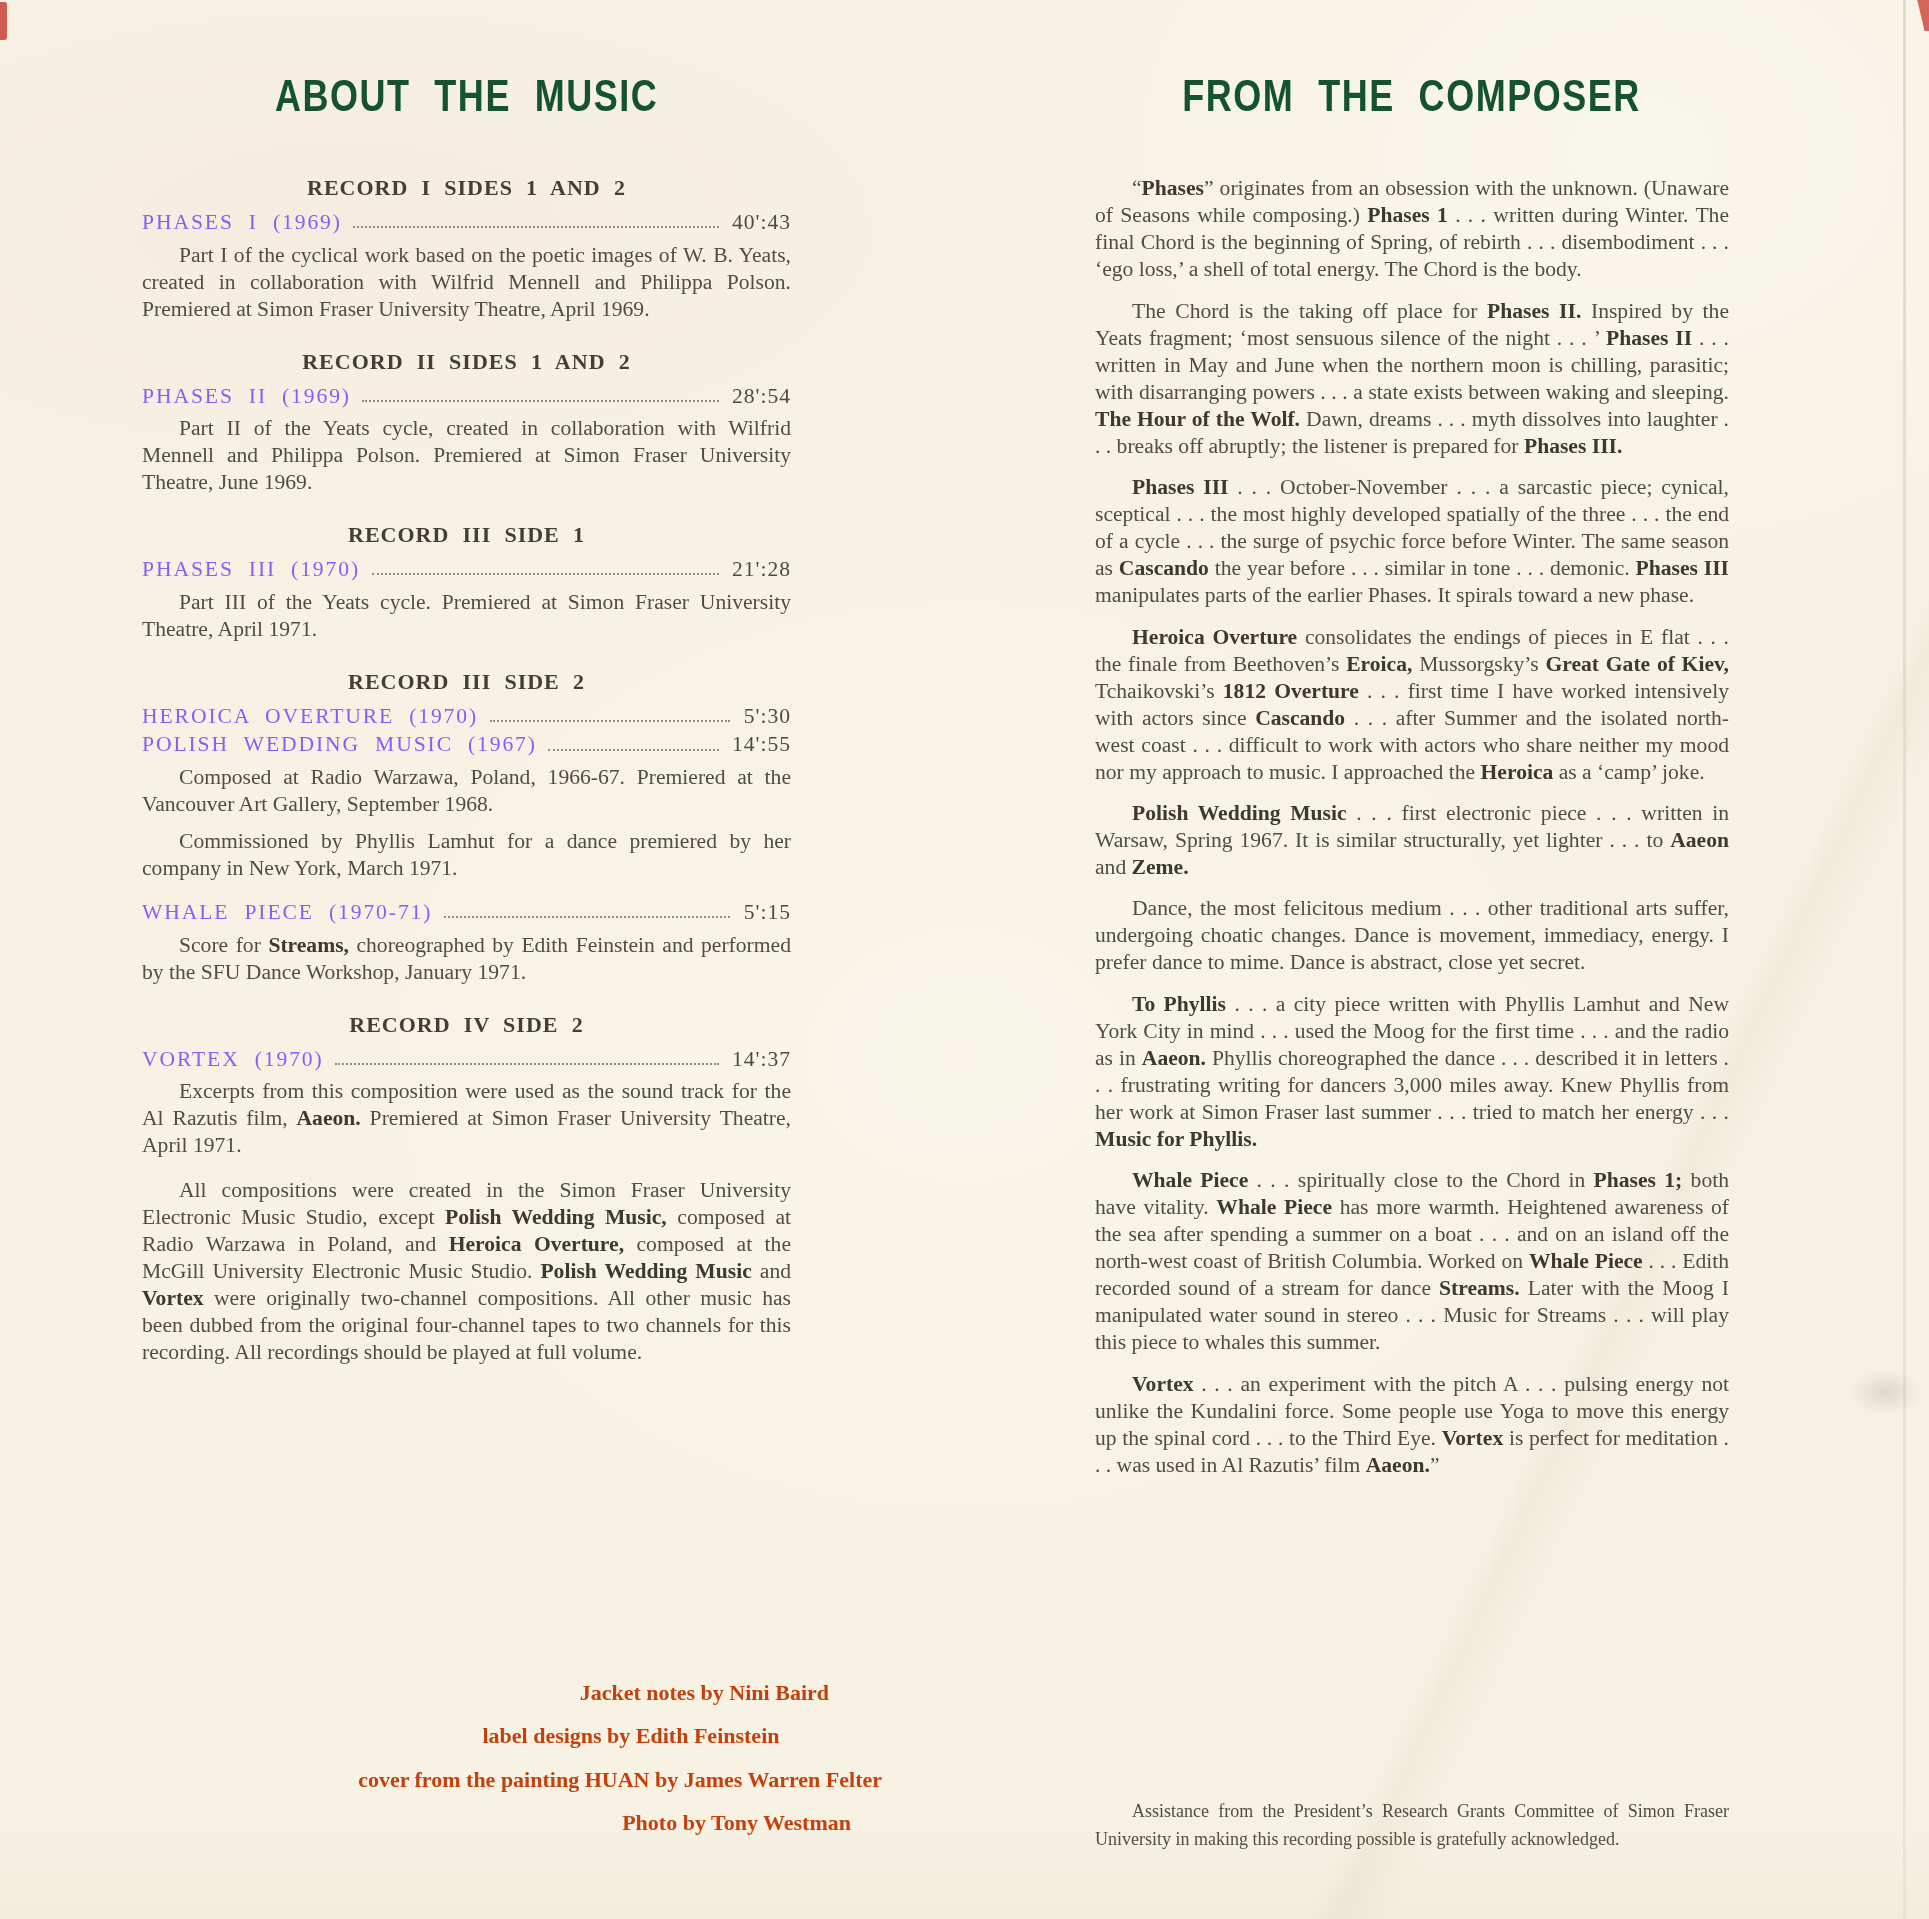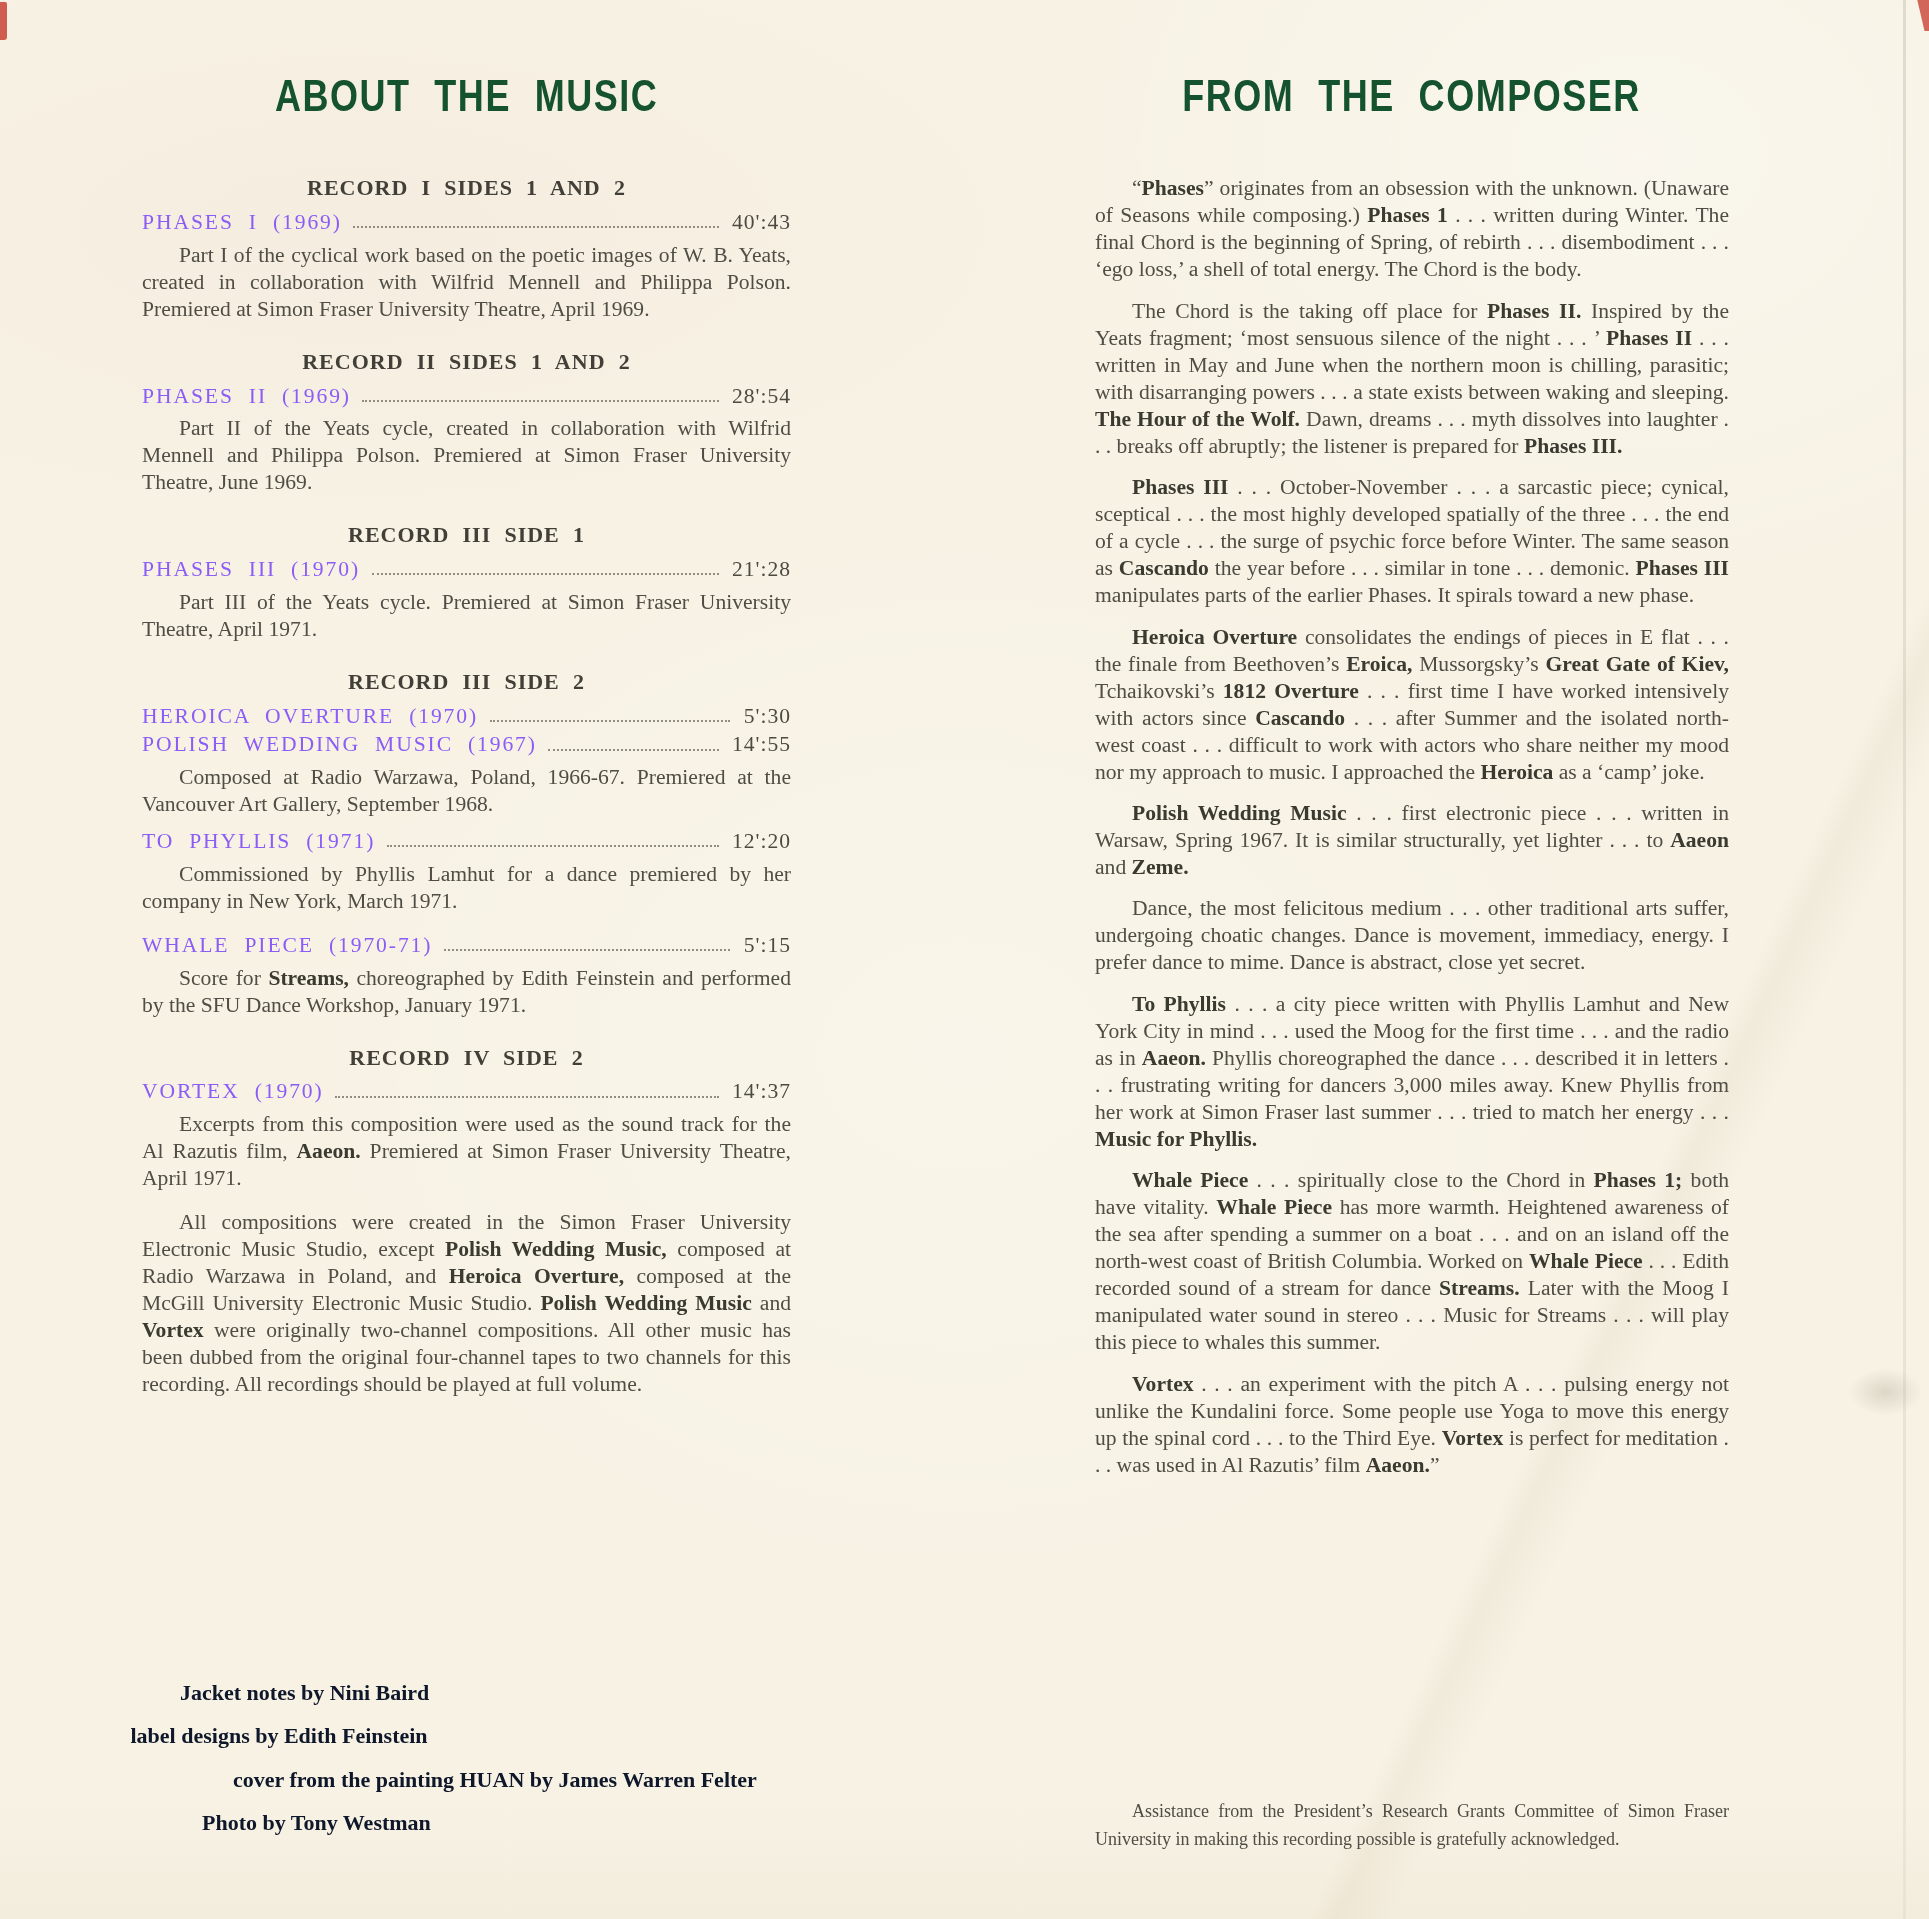--- a/index.html
+++ b/index.html
@@ -61,22 +61,22 @@
   .track{display:flex;align-items:flex-end;margin-top:1.9px;}
   .note + .track{margin-top:17.3px;}
   .t-title{white-space:nowrap;letter-spacing:1.9px;word-spacing:7.7px;color:#8b5cf6;}
   .leader{flex:1;border-bottom:2.9px dotted rgba(104,101,87,.72);margin:0 13.4px 7.7px 11.5px;min-width:29px;}
   .t-dur{white-space:nowrap;letter-spacing:1px;color:#4c4a41;}
   .note{margin:5.8px 0 9.6px;text-indent:37px;}
   .closing{margin-top:17.3px;text-indent:37px;}
   b{color:#3b3a31;}
 
   .credits{
-    position:absolute;left:142px;top:1679px;width:649px;text-align:left;
-    font-weight:bold;font-size:22px;color:#0f172a;
+    position:absolute;left:142px;top:1679px;width:649px;text-align:right;
+    font-weight:bold;font-size:22px;color:#c2410c;
   }
   .credits div{margin-bottom:15.4px;line-height:28px;}
   .credits div:nth-child(1){transform:translateX(38px);}
   .credits div:nth-child(2){transform:translateX(-11.5px);}
   .credits div:nth-child(3){transform:translateX(91px);}
   .credits div:nth-child(4){transform:translateX(60px);}
 
   .para{margin:0 0 14.4px;text-indent:37px;}
   .ack{
     position:absolute;left:1095px;top:1779px;width:634px;
@@ -136,25 +136,20 @@
     </div>
     <div class="track">
       <span class="t-title">POLISH WEDDING MUSIC (1967)</span>
       <span class="leader"></span>
       <span class="t-dur">14':55</span>
     </div>
     <p class="note">Composed at Radio Warzawa, Poland, 1966-67. Premiered at the Vancouver Art Gallery, September 1968.</p>
   </section>
 
   <section class="rec">
-    <div class="track">
-      <span class="t-title">TO PHYLLIS (1971)</span>
-      <span class="leader"></span>
-      <span class="t-dur">12':20</span>
-    </div>
     <p class="note">Commissioned by Phyllis Lamhut for a dance premiered by her company in New York, March 1971.</p>
     <div class="track">
       <span class="t-title">WHALE PIECE (1970-71)</span>
       <span class="leader"></span>
       <span class="t-dur">5':15</span>
     </div>
     <p class="note">Score for <b>Streams,</b> choreographed by Edith Feinstein and performed by the SFU Dance Workshop, January 1971.</p>
   </section>
 
   <section class="rec">

